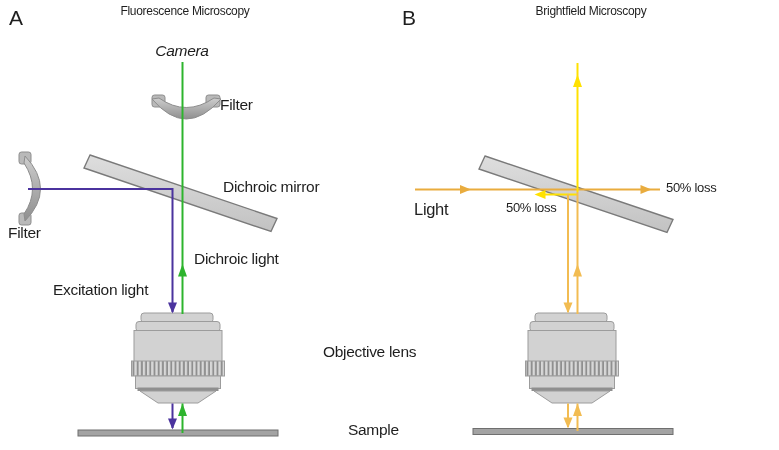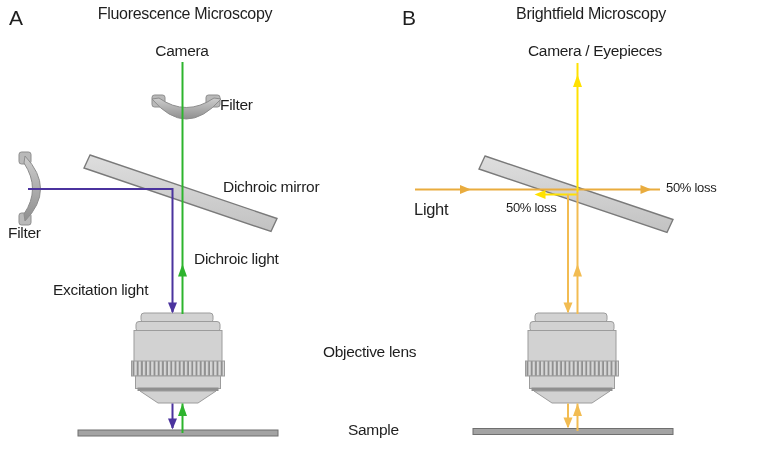--- a/index.html
+++ b/index.html
@@ -2,23 +2,23 @@
 <html style="--excitation-light: #4b339e; --emitted-light: #2db42d; --light-beam-bright: #ffe100; --light-beam-amber: #e9ac3e; --light-beam-amber-soft: #f2bc52; --mirror-fill: #d4d4d4; --metal-fill: #d2d2d2; --sample-fill: #a3a3a3;"><head>
 <meta charset="utf-8">
 <style>
   html,body{margin:0;padding:0;background:#ffffff;}
   #stage{
     position:relative;width:779px;height:450px;background:#ffffff;overflow:hidden;
     font-family:"Liberation Sans",sans-serif;color:#1e1e1e;
   }
   .lbl{position:absolute;white-space:nowrap;letter-spacing:-0.3px;line-height:1.1;color:#1e1e1e;}
   .panel-letter{font-size:21px;}
-  .title{font-size:16px;font-weight:500;transform:translateX(-50%);}
+  .title{font-size:12px;font-weight:500;transform:translateX(-50%);}
   .label{font-size:15.5px;}
-  .centered{transform:translateX(-50%);}
+  .centered{transform:translateX(-50%);font-style:italic;}
   .small{font-size:13px;}
   .light-lbl{font-size:16.5px;}
   svg{position:absolute;left:0;top:0;}
   .beam{fill:none;stroke-width:2;}
   .beam-green{stroke:var(--emitted-light);}
   .beam-blue{stroke:var(--excitation-light);}
   .beam-bright{stroke:var(--light-beam-bright);}
   .beam-amber{stroke:var(--light-beam-amber);}
   .beam-amber-soft{stroke:var(--light-beam-amber-soft);}
   .head-green{fill:var(--emitted-light);}
@@ -129,18 +129,17 @@
   <div class="lbl label" style="left:223px;top:178px;">Dichroic mirror</div>
   <div class="lbl label" style="left:8px;top:224px;">Filter</div>
   <div class="lbl label" style="left:194px;top:250px;">Dichroic light</div>
   <div class="lbl label" style="left:53px;top:281px;">Excitation light</div>
 
   <div class="lbl label" style="left:323px;top:343px;">Objective lens</div>
   <div class="lbl label" style="left:348px;top:421px;">Sample</div>
 
   <div class="lbl panel-letter" style="left:402px;top:6px;">B</div>
   <div class="lbl title" style="left:591px;top:5px;">Brightfield Microscopy</div>
-  <div class="lbl label centered" style="left:595px;top:42px;">Camera / Eyepieces</div>
   <div class="lbl light-lbl" style="left:414px;top:200px;">Light</div>
   <div class="lbl small" style="left:506px;top:201px;">50% loss</div>
   <div class="lbl small" style="left:666px;top:181px;">50% loss</div>
 
 </div>
 
 </body></html>

